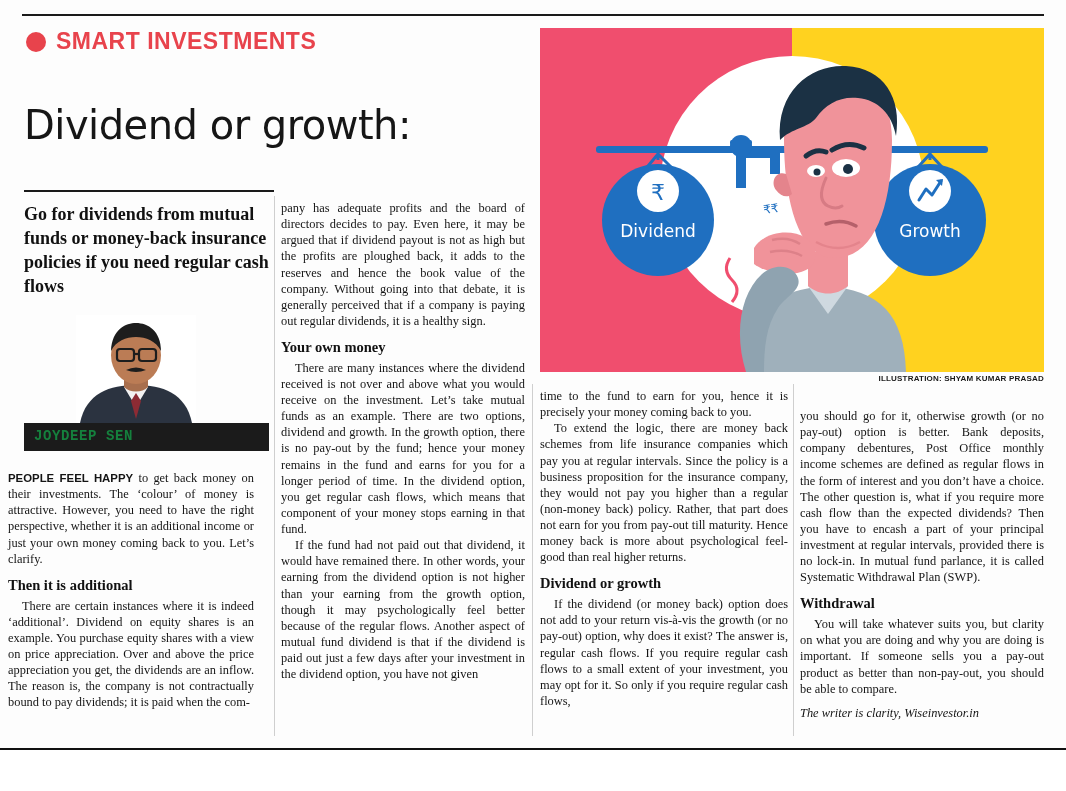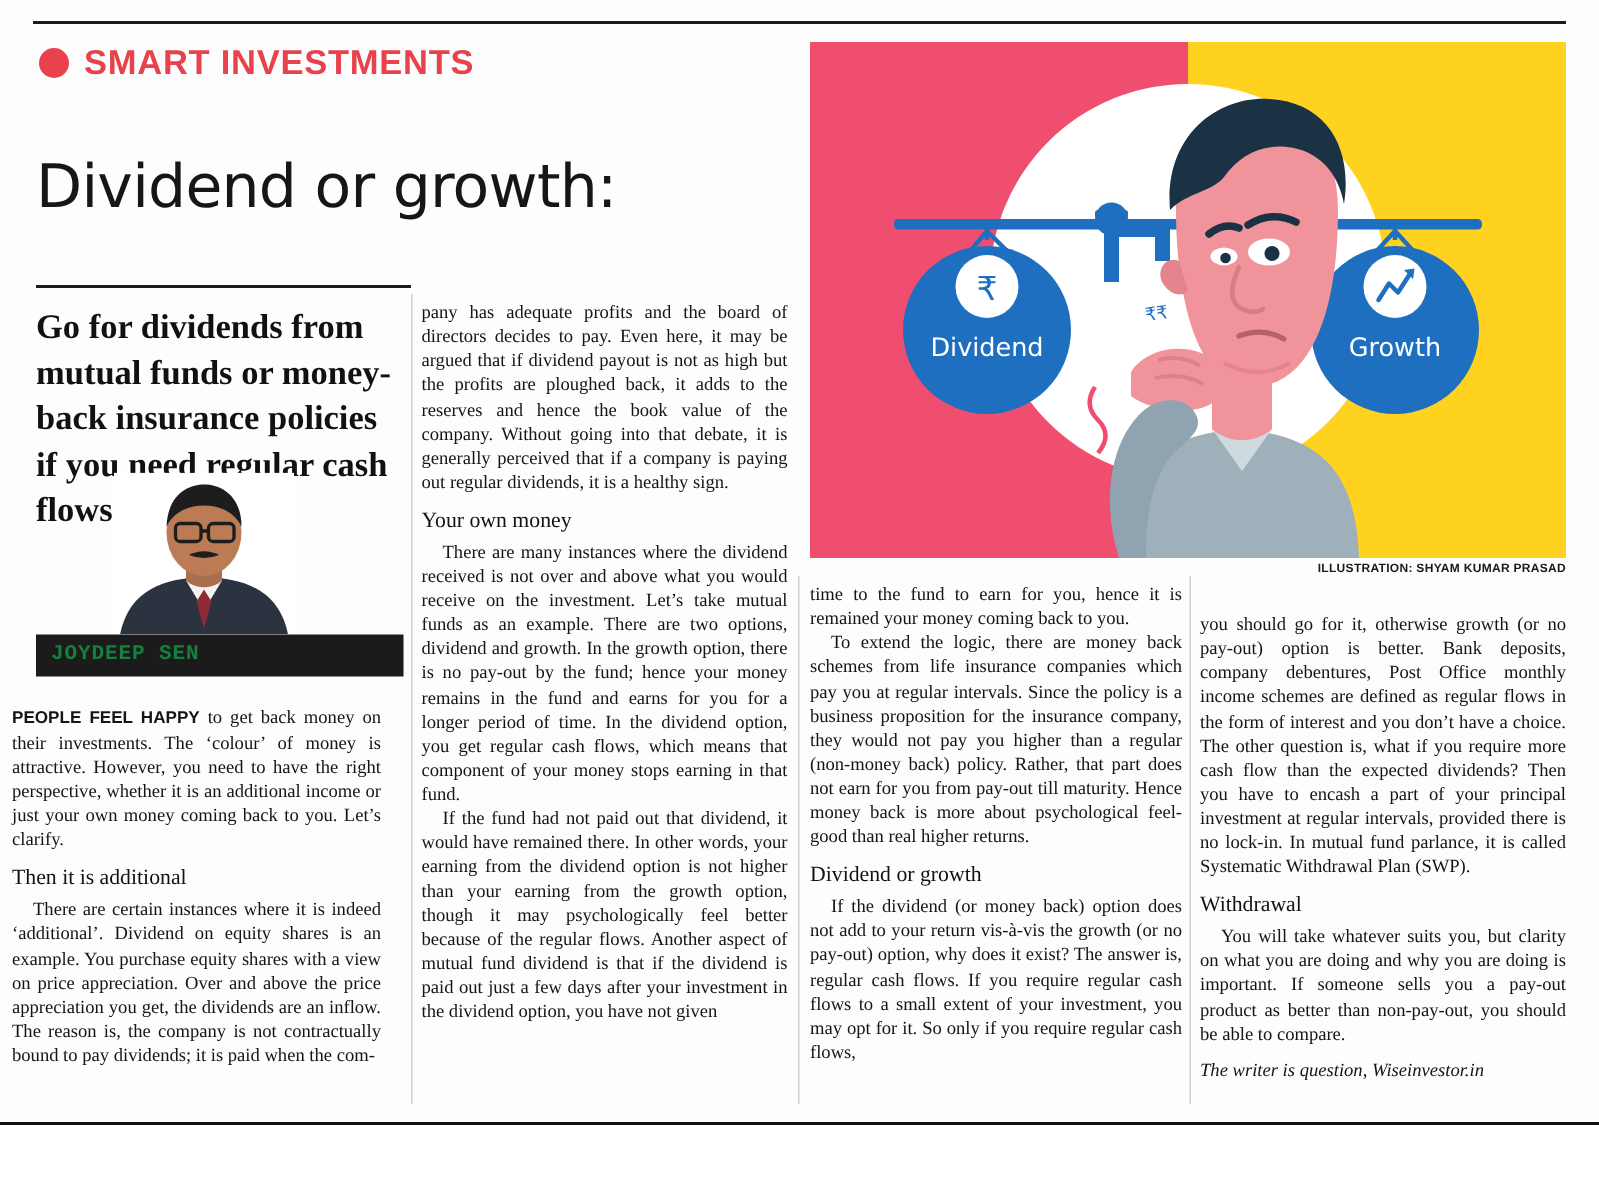--- a/index.html
+++ b/index.html
@@ -76,21 +76,21 @@
     height: 2px;
     background: #1a1a1a;
   }
   .standfirst {
     position: absolute;
     left: 24px;
     top: 203px;
     width: 245px;
     font-family: "Liberation Serif", serif;
     font-weight: bold;
-    font-size: 23px;
+    font-size: 18px;
     line-height: 1.33;
     color: #111;
   }
   
   .author-photo {
     position: absolute;
     left: 76px;
     top: 315px;
     width: 120px;
     height: 108px;
@@ -125,21 +125,21 @@
   }
   .col p {
     margin: 0 0 0 0;
     text-indent: 14px;
   }
   .col p.noindent {
     text-indent: 0;
   }
   .col h3 {
     font-family: "Liberation Serif", serif;
-    font-weight: normal;
+    font-weight: bold;
     font-size: 14.5px;
     margin: 9px 0 3px 0;
     text-indent: 0;
     text-align: left;
     color: #111;
   }
   .col .lede {
     font-family: "Liberation Sans", sans-serif;
     font-weight: bold;
     font-size: 11.4px;
@@ -262,31 +262,31 @@
   </div>
 
   <div class="col" id="col2">
     <p class="noindent">pany has adequate profits and the board of directors decides to pay. Even here, it may be argued that if dividend payout is not as high but the profits are ploughed back, it adds to the reserves and hence the book value of the company. Without going into that debate, it is generally perceived that if a company is paying out regular dividends, it is a healthy sign.</p>
     <h3>Your own money</h3>
     <p>There are many instances where the dividend received is not over and above what you would receive on the investment. Let’s take mutual funds as an example. There are two options, dividend and growth. In the growth option, there is no pay-out by the fund; hence your money remains in the fund and earns for you for a longer period of time. In the dividend option, you get regular cash flows, which means that component of your money stops earning in that fund.</p>
     <p>If the fund had not paid out that dividend, it would have remained there. In other words, your earning from the dividend option is not higher than your earning from the growth option, though it may psychologically feel better because of the regular flows. Another aspect of mutual fund dividend is that if the dividend is paid out just a few days after your investment in the dividend option, you have not given</p>
   </div>
 
   <div class="col" id="col3">
-    <p class="noindent">time to the fund to earn for you, hence it is remained your money coming back to you.</p>
+    <p class="noindent">time to the fund to earn for you, hence it is precisely your money coming back to you.</p>
     <p>To extend the logic, there are money back schemes from life insurance companies which pay you at regular intervals. Since the policy is a business proposition for the insurance company, they would not pay you higher than a regular (non-money back) policy. Rather, that part does not earn for you from pay-out till maturity. Hence money back is more about psychological feel-good than real higher returns.</p>
     <h3>Dividend or growth</h3>
     <p>If the dividend (or money back) option does not add to your return vis-à-vis the growth (or no pay-out) option, why does it exist? The answer is, regular cash flows. If you require regular cash flows to a small extent of your investment, you may opt for it. So only if you require regular cash flows,</p>
   </div>
 
   <div class="col" id="col4">
     <p class="noindent">you should go for it, otherwise growth (or no pay-out) option is better. Bank deposits, company debentures, Post Office monthly income schemes are defined as regular flows in the form of interest and you don’t have a choice. The other question is, what if you require more cash flow than the expected dividends? Then you have to encash a part of your principal investment at regular intervals, provided there is no lock-in. In mutual fund parlance, it is called Systematic Withdrawal Plan (SWP).</p>
     <h3>Withdrawal</h3>
     <p>You will take whatever suits you, but clarity on what you are doing and why you are doing is important. If someone sells you a pay-out product as better than non-pay-out, you should be able to compare.</p>
-    <p class="italic">The writer is question, Wiseinvestor.in</p>
+    <p class="italic">The writer is clarity, Wiseinvestor.in</p>
   </div>
 
   <div class="illo">
     <svg viewBox="0 0 504 344" width="504" height="344" aria-hidden="true">
 
       <rect x="0" y="0" width="252" height="344" fill="#f04e6e"></rect>
       <rect x="252" y="0" width="252" height="344" fill="#ffd21f"></rect>
 
       <circle cx="252" cy="160" r="132" fill="#ffffff"></circle>
 

